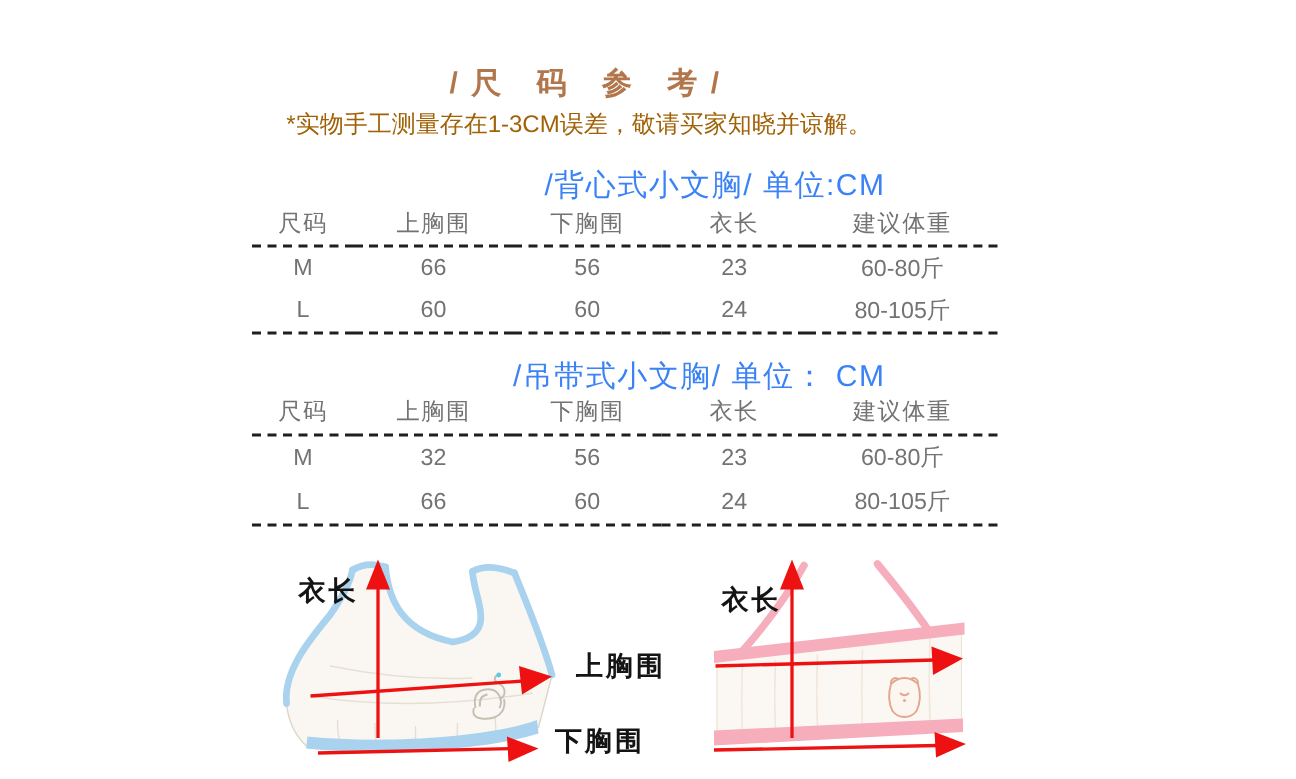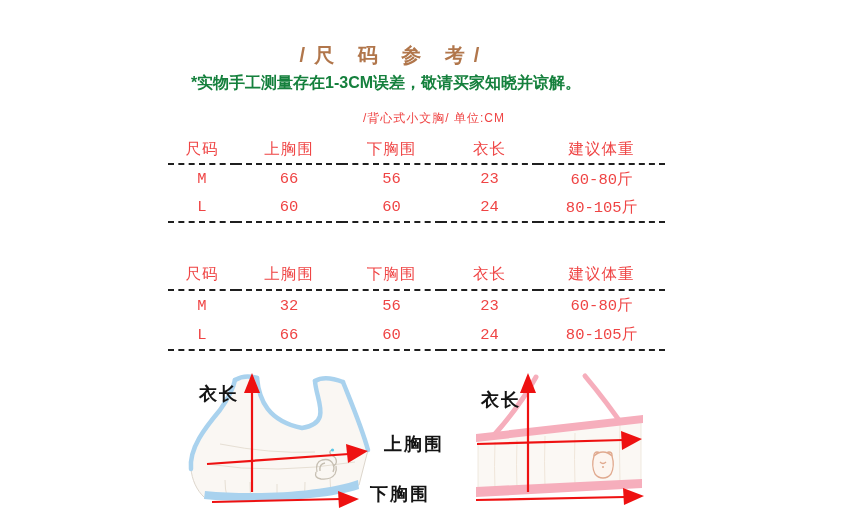--- a/index.html
+++ b/index.html
@@ -7,29 +7,29 @@
   .canvas {
     position:relative; width:864px; height:519px; background:#ffffff;
     font-family:"Liberation Sans","DejaVu Sans",sans-serif; color:#141414; overflow:hidden;
   }
   .page-title {
     position:absolute; left:0; top:42px; width:748px; text-align:center;
     font-size:20px; letter-spacing:9px; color:#b1764b; font-weight:bold;margin-left:20px;
   }
   .note {
     position:absolute; left:0; top:73px; width:772px; text-align:center;
-    font-size:16px; font-weight:bold; color:#15803d;
-  }
-  .caption { position:absolute; font-size:12px; color:#ef4444; letter-spacing:1px; }
+    font-size:16px; font-weight:normal; color:#a16207;
+  }
+  .caption { position:absolute; font-size:20px; color:#3b82f6; letter-spacing:1px; }
   .caption.c1 { left:363px; top:110px; }
   .caption.c2 { left:342px; top:237px; }
 
   table.size-table {
     position:absolute; left:168px; width:497px; border-collapse:collapse; table-layout:fixed;
-    font-size:15.5px; color:#ef4444;font-family:Liberation Mono, monospace;
+    font-size:15.5px; color:#737373;
   }
   table.size-table.t1 { top:136px; }
   table.size-table.t2 { top:260px; }
   table.size-table col.c1{width:68px} table.size-table col.c2{width:106px}
   table.size-table col.c3{width:99px} table.size-table col.c4{width:97px}
   table.size-table col.c5{width:127px}
   table.size-table th { font-weight:normal; letter-spacing:1px; }
   table.size-table th, table.size-table td { text-align:center; vertical-align:middle; }
   .t1 thead tr { height:28px; } .t1 tbody tr { height:29px; }
   .t2 thead tr { height:30px; } .t2 tbody tr { height:30px; }
@@ -86,20 +86,21 @@
       <tr>
         <td>L</td>
         <td>60</td>
         <td>60</td>
         <td>24</td>
         <td>80-105斤</td>
       </tr>
     </tbody>
   </table>
 
+  <div class="caption c2">/吊带式小文胸/ 单位： CM</div>
   <table class="size-table t2">
     <colgroup>
         <col class="c1">
         <col class="c2">
         <col class="c3">
         <col class="c4">
         <col class="c5">
       </colgroup>
     <thead>
       <tr>

